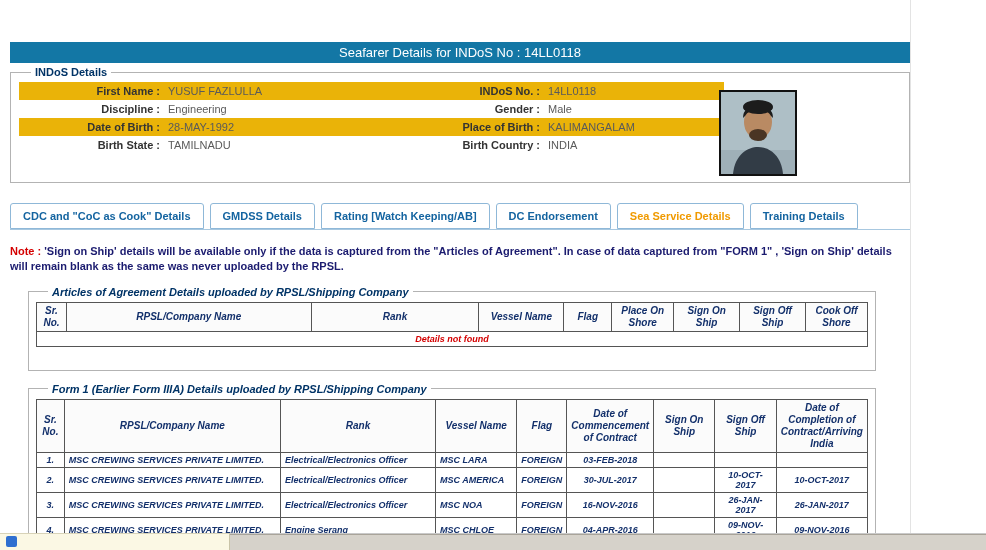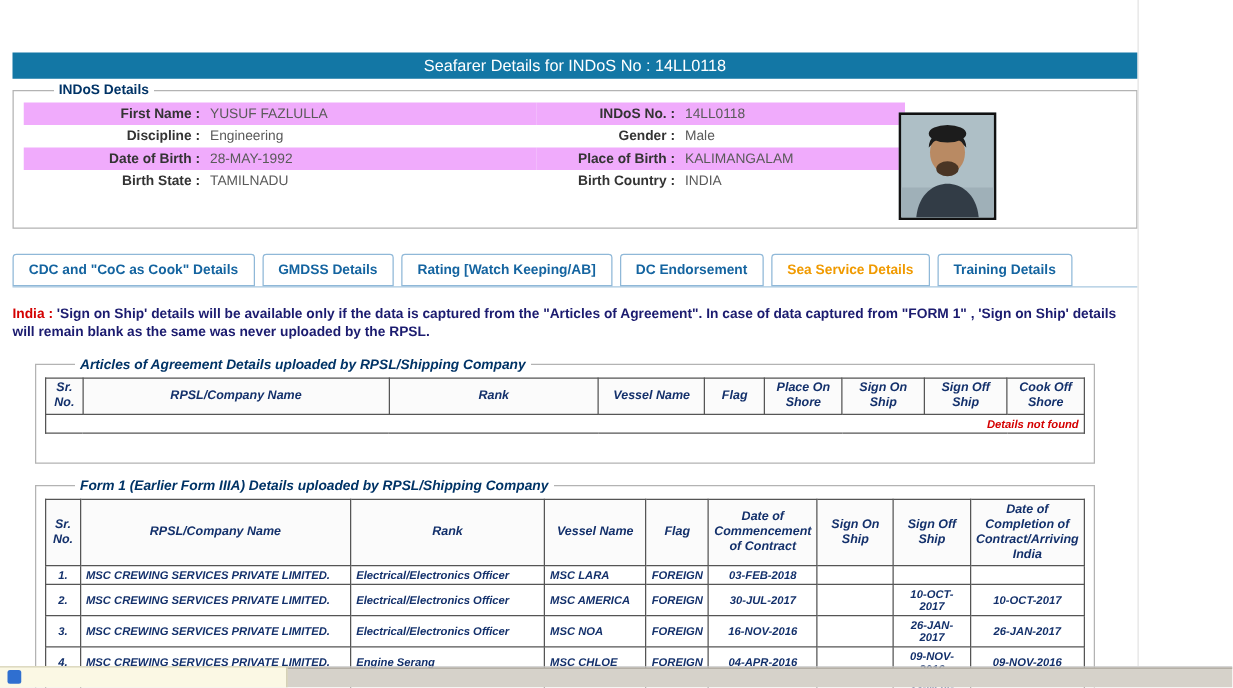--- a/index.html
+++ b/index.html
@@ -5,27 +5,27 @@
   * { box-sizing: border-box; margin: 0; padding: 0; }
   html,body { width: 986px; height: 550px; background: #ffffff; overflow: hidden;
               font-family: "Liberation Sans", sans-serif; position: relative; }
 
   .page { position: absolute; left: 10px; top: 42px; width: 900px; }
 
   .titlebar { height: 21px; line-height: 21px; background: #1377a5; color: #ffffff;
               font-size: 13px; font-weight: normal; text-align: center; }
 
   fieldset { border: 1px solid #b3b3b3; }
-  legend { color: #003366; font-weight: bold; font-size: 11px; padding: 0 4px; margin-left: 24px; }
+  legend { color: #003366; font-weight: bold; font-size: 11px; padding: 0 4px; margin-left: 12px; }
 
   .indos-fieldset { margin-top: 3px; padding: 4px 8px 8px 8px; }
   .details-wrap { position: relative; min-height: 92px; }
   .details-table { border-collapse: collapse; width: 705px; font-size: 11px; }
   .details-table td { height: 18px; padding: 1px 4px; }
-  .details-table tr.alt { background: #f0abfc; }
+  .details-table tr.alt { background: #eab308; }
   .dlabel { font-weight: bold; color: #333333; text-align: right; white-space: nowrap; }
   .dvalue { color: #5a5a5a; }
   .col-l1 { width: 145px; } .col-v1 { width: 265px; } .col-l2 { width: 115px; } .col-v2 { width: 180px; }
 
   .photo { position: absolute; top: 8px; right: 104px; width: 78px; height: 86px;
            border: 2px solid #111111; background: #aebfc6; }
 
   .tabs { margin-top: 20px; display: flex; gap: 6px; border-bottom: 1px solid #a8c8e0; padding-bottom: 0; }
   .tab { border: 1px solid #8fb8d8; border-radius: 3px 3px 0 0; background: #ffffff;
          padding: 6px 12px; font-size: 11px; font-weight: bold; color: #1464a0;
@@ -35,21 +35,21 @@
   .note { margin-top: 14px; font-size: 11px; font-weight: bold; color: #1b1b6f; line-height: 1.35; width: 898px; }
   .note-red { color: #d40000; }
 
   .section-fieldset { margin: 12px 0 0 18px; width: 848px; padding: 4px 7px 23px 7px; font-style: italic; }
   .grid { border-collapse: collapse; width: 832px; color: #13306b; }
   .grid th, .grid td { border: 1px solid #555555; padding: 2px 4px; }
   .grid th { font-size: 10px; font-weight: bold; text-align: center; background: #fbfbfb; line-height: 1.2; }
   .grid td { font-size: 9px; font-weight: bold; height: 14px; }
   .c-center { text-align: center; }
   .c-left { text-align: left; }
-  .empty-msg { color: #d40000; font-size: 11px; font-weight: bold; text-align: right; height: 16px; }
+  .empty-msg { color: #d40000; font-size: 11px; font-weight: bold; text-align: center; height: 16px; }
 
   .content-right-edge { position: absolute; left: 910px; top: 0; width: 1px; height: 533px; background: #e3e3e3; }
   .content-bottom-edge { position: absolute; left: 0; top: 533px; width: 986px; height: 1px; background: #c9c9c9; }
 
   .statusbar { position: absolute; left: 0; bottom: 0; width: 986px; height: 16px;
                background: #d6d2ca; border-top: 1px solid #a9a49a; }
   .notify-strip { position: absolute; left: 0; bottom: 0; width: 230px; height: 17px;
                   background: #fbf8e4; border-right: 1px solid #c9c4a8; border-top: 1px solid #d8d3b8; }
   .taskbar-icon { position: absolute; left: 6px; bottom: 3px; width: 11px; height: 11px;
                   background: #2f6fd0; border-radius: 2px; cursor: pointer; }
@@ -109,21 +109,21 @@
   <div class="tabs">
     <div class="tab">CDC and "CoC as Cook" Details</div>
     <div class="tab">GMDSS Details</div>
     <div class="tab">Rating [Watch Keeping/AB]</div>
     <div class="tab">DC Endorsement</div>
     <div class="tab active">Sea Service Details</div>
     <div class="tab">Training Details</div>
   </div>
 
   <div class="note">
-    <span class="note-red">India :</span>
+    <span class="note-red">Note :</span>
     <span>'Sign on Ship' details will be available only if the data is captured from the "Articles of Agreement". In case of data captured from "FORM 1" , 'Sign on Ship' details will remain blank as the same was never uploaded by the RPSL.</span>
   </div>
 
   <fieldset class="section-fieldset">
     <legend>Articles of Agreement Details uploaded by RPSL/Shipping Company</legend>
     <table class="grid">
       <colgroup>
         <col style="width:30px">
           <col style="width:245px">
           <col style="width:168px">

